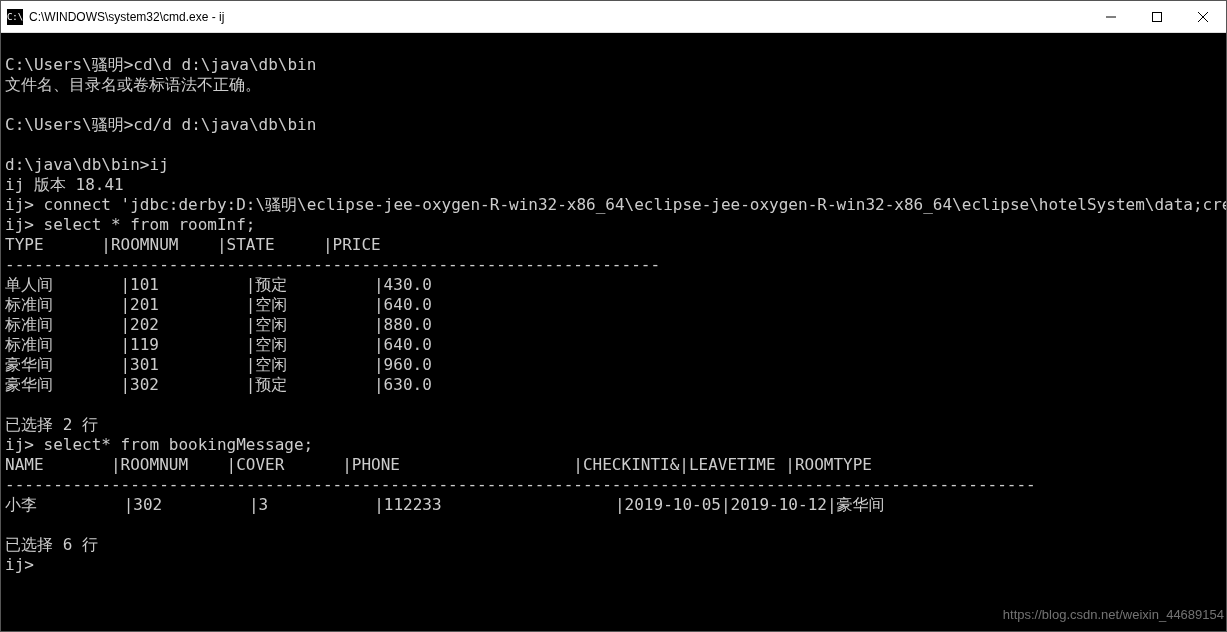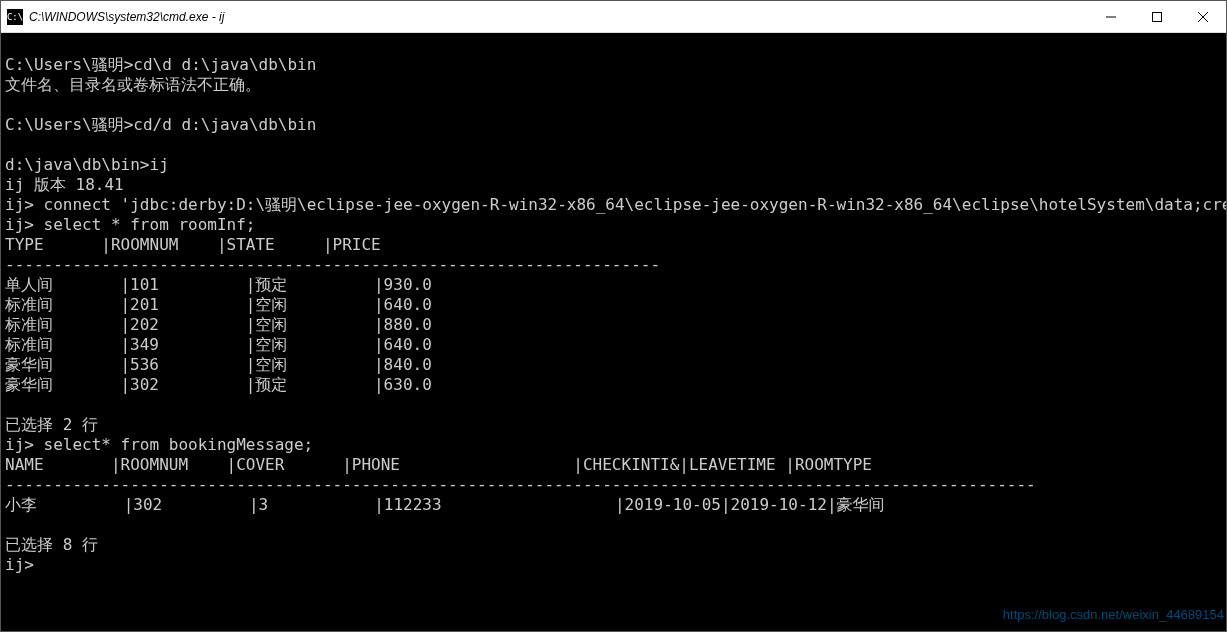--- a/index.html
+++ b/index.html
@@ -40,21 +40,20 @@
       align-items: center;
       justify-content: center;
       margin-right: 6px;
       font-family: monospace;
     }
     .titlebar-text {
       flex: 1;
       font-size: 12px;
       color: #000;
       font-family: "Segoe UI", sans-serif;
-      font-style: italic;
     }
     .window-controls {
       display: flex;
       height: 100%;
     }
     .win-ctrl {
       width: 46px;
       height: 100%;
       display: flex;
       align-items: center;
@@ -78,21 +77,21 @@
       overflow: hidden;
       position: relative;
     }
     .terminal .line {
       white-space: pre;
     }
     .watermark {
       position: absolute;
       right: 2px;
       bottom: 6px;
-      color: #0369a1;
+      color: #a3a3a3;
       font-size: 13px;
       font-family: Arial, sans-serif;
       opacity: 0.7;
     }
   </style>
 </head>
 <body>
 
 <div class="window">
   <div class="titlebar">
@@ -122,30 +121,30 @@
 <span class="line">文件名、目录名或卷标语法不正确。</span>
 <span class="line"></span>
 <span class="line">C:\Users\骚明&gt;cd/d d:\java\db\bin</span>
 <span class="line"></span>
 <span class="line">d:\java\db\bin&gt;ij</span>
 <span class="line">ij 版本 18.41</span>
 <span class="line">ij&gt; connect 'jdbc:derby:D:\骚明\eclipse-jee-oxygen-R-win32-x86_64\eclipse-jee-oxygen-R-win32-x86_64\eclipse\hotelSystem\data;create=false';</span>
 <span class="line">ij&gt; select * from roomInf;</span>
 <span class="line">TYPE      |ROOMNUM    |STATE     |PRICE</span>
 <span class="line">--------------------------------------------------------------------</span>
-<span class="line">单人间       |101         |预定         |930.0</span>
+<span class="line">单人间       |101         |预定         |430.0</span>
 <span class="line">标准间       |201         |空闲         |640.0</span>
 <span class="line">标准间       |202         |空闲         |880.0</span>
-<span class="line">标准间       |349         |空闲         |640.0</span>
-<span class="line">豪华间       |536         |空闲         |840.0</span>
+<span class="line">标准间       |119         |空闲         |640.0</span>
+<span class="line">豪华间       |301         |空闲         |960.0</span>
 <span class="line">豪华间       |302         |预定         |630.0</span>
 <span class="line"></span>
 <span class="line">已选择 2 行</span>
 <span class="line">ij&gt; select* from bookingMessage;</span>
 <span class="line">NAME       |ROOMNUM    |COVER      |PHONE                  |CHECKINTI&amp;|LEAVETIME |ROOMTYPE</span>
 <span class="line">-----------------------------------------------------------------------------------------------------------</span>
 <span class="line">小李         |302         |3           |112233                  |2019-10-05|2019-10-12|豪华间</span>
 <span class="line"></span>
-<span class="line">已选择 8 行</span>
+<span class="line">已选择 6 行</span>
 <span class="line">ij&gt;</span>
     <div class="watermark">https://blog.csdn.net/weixin_44689154</div>
   </div>
 </div>
 
 </body></html>

